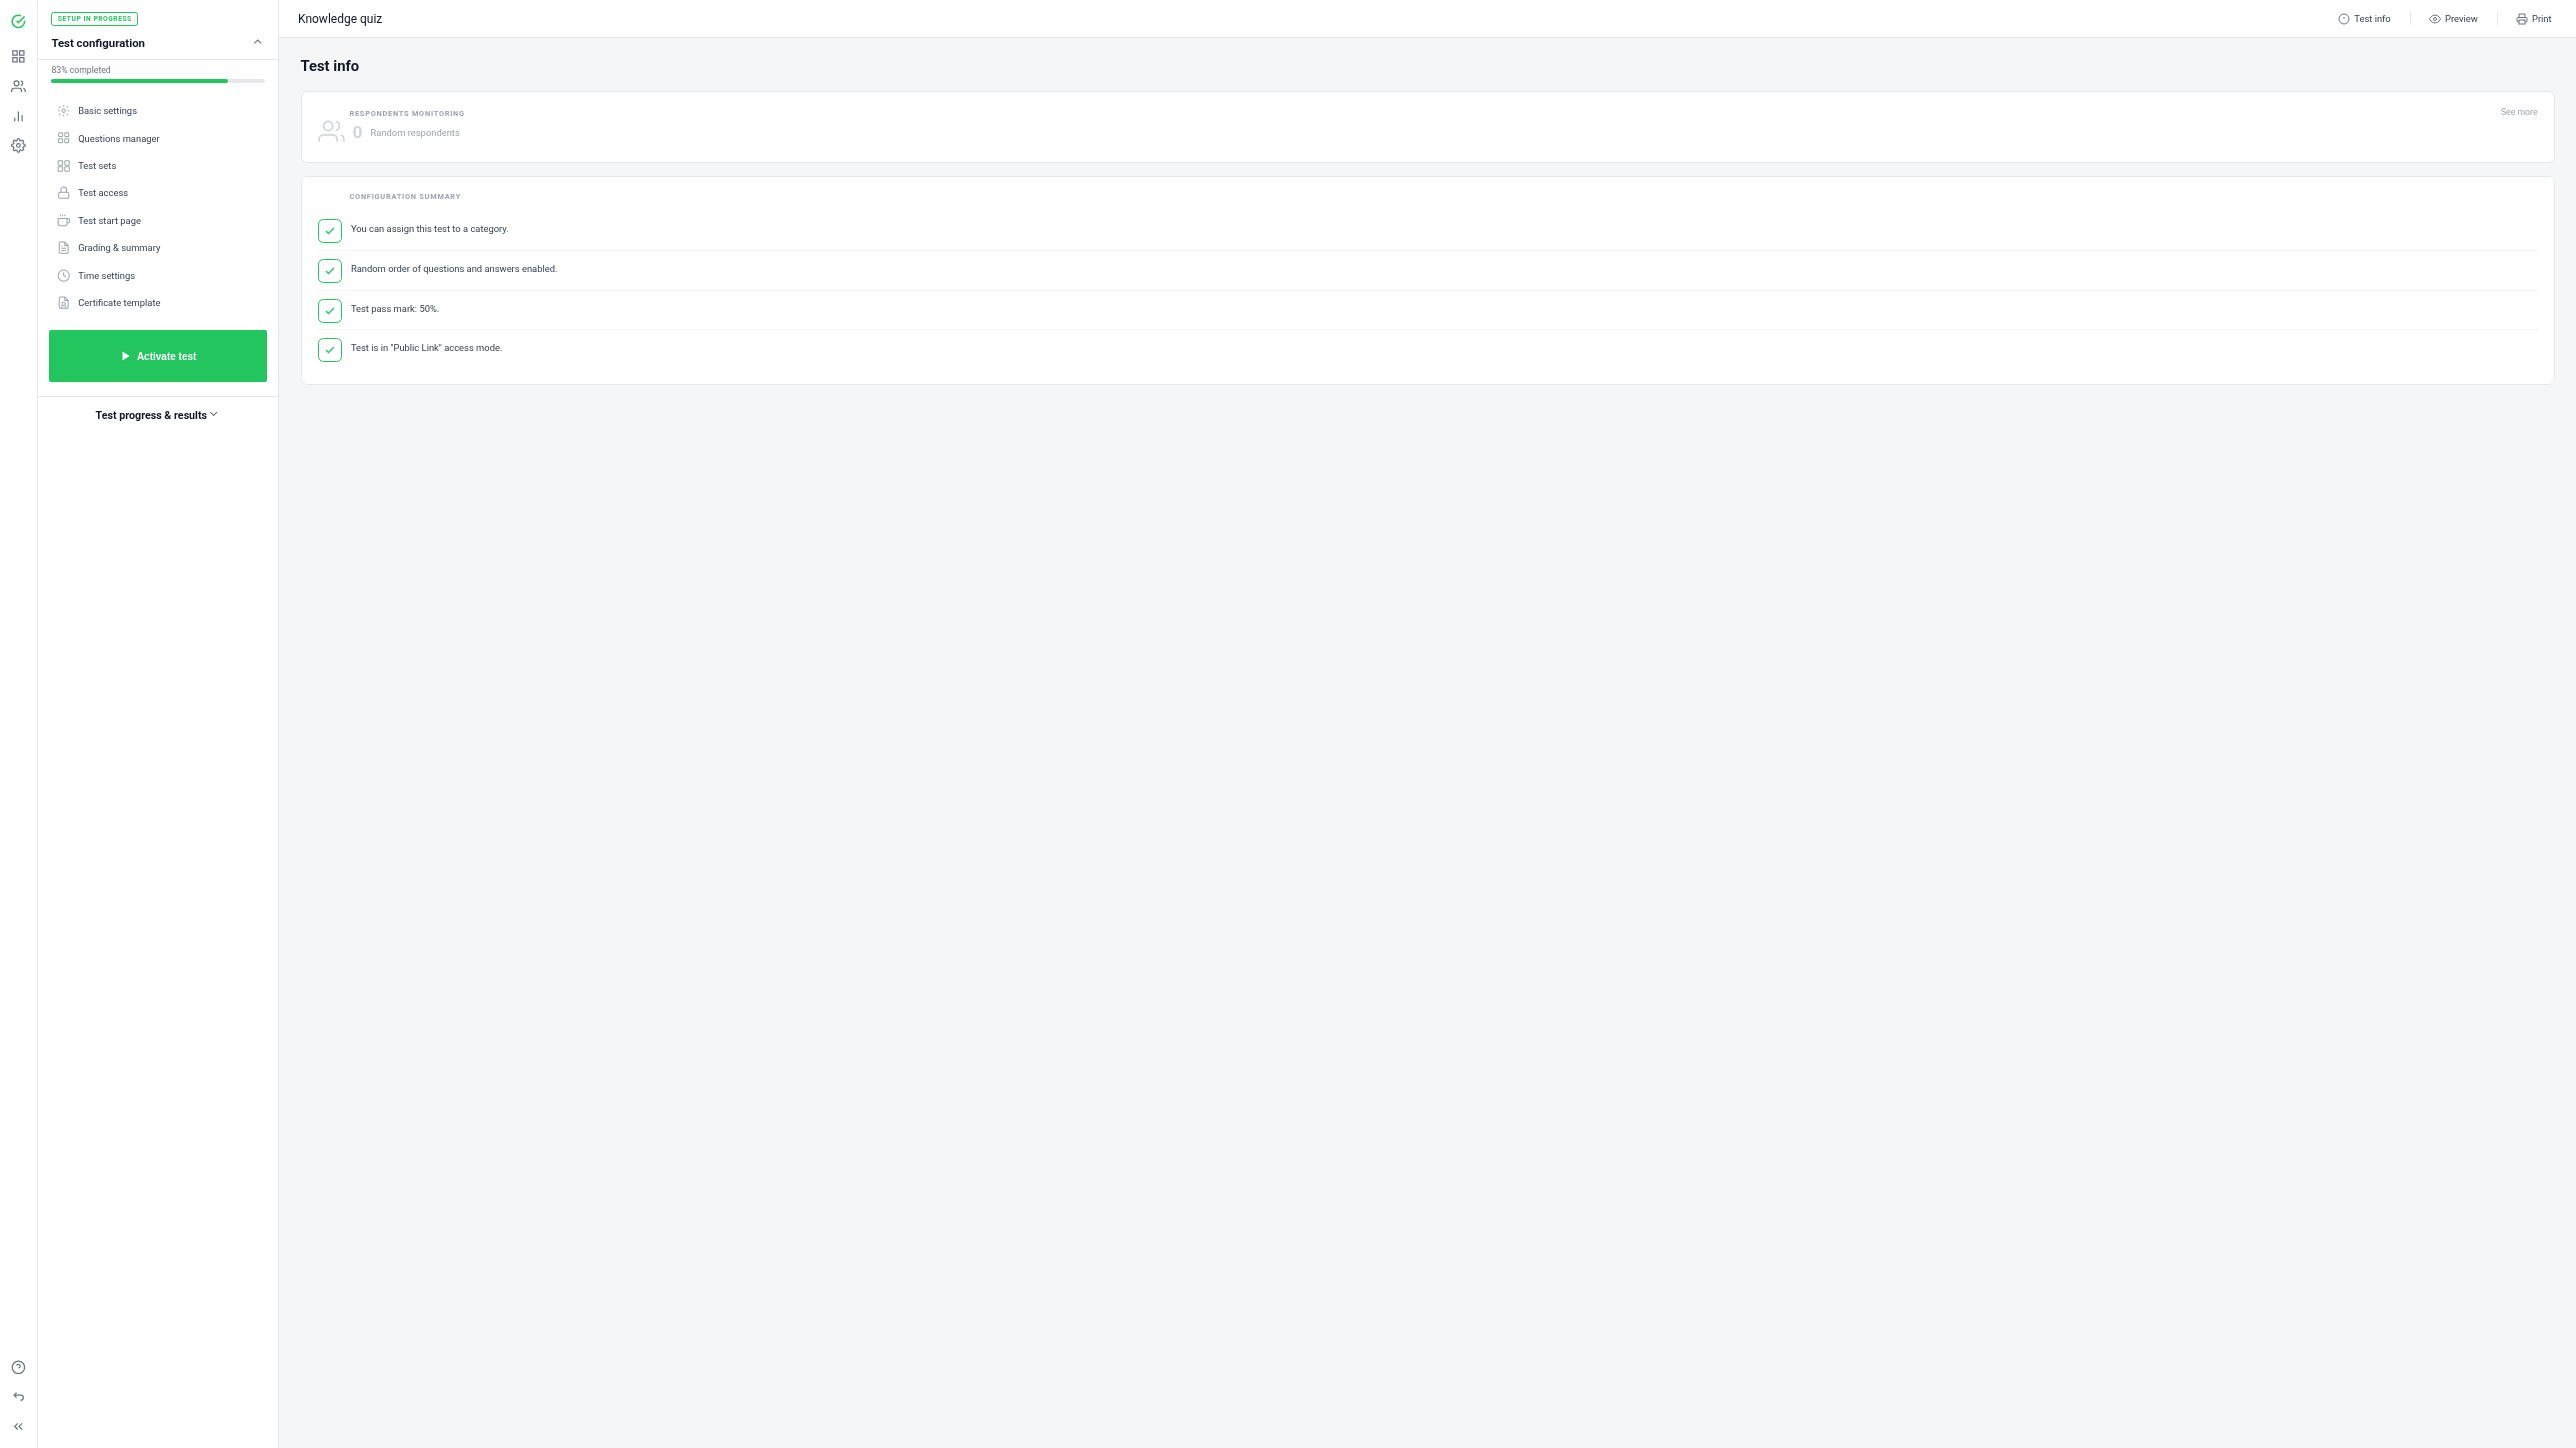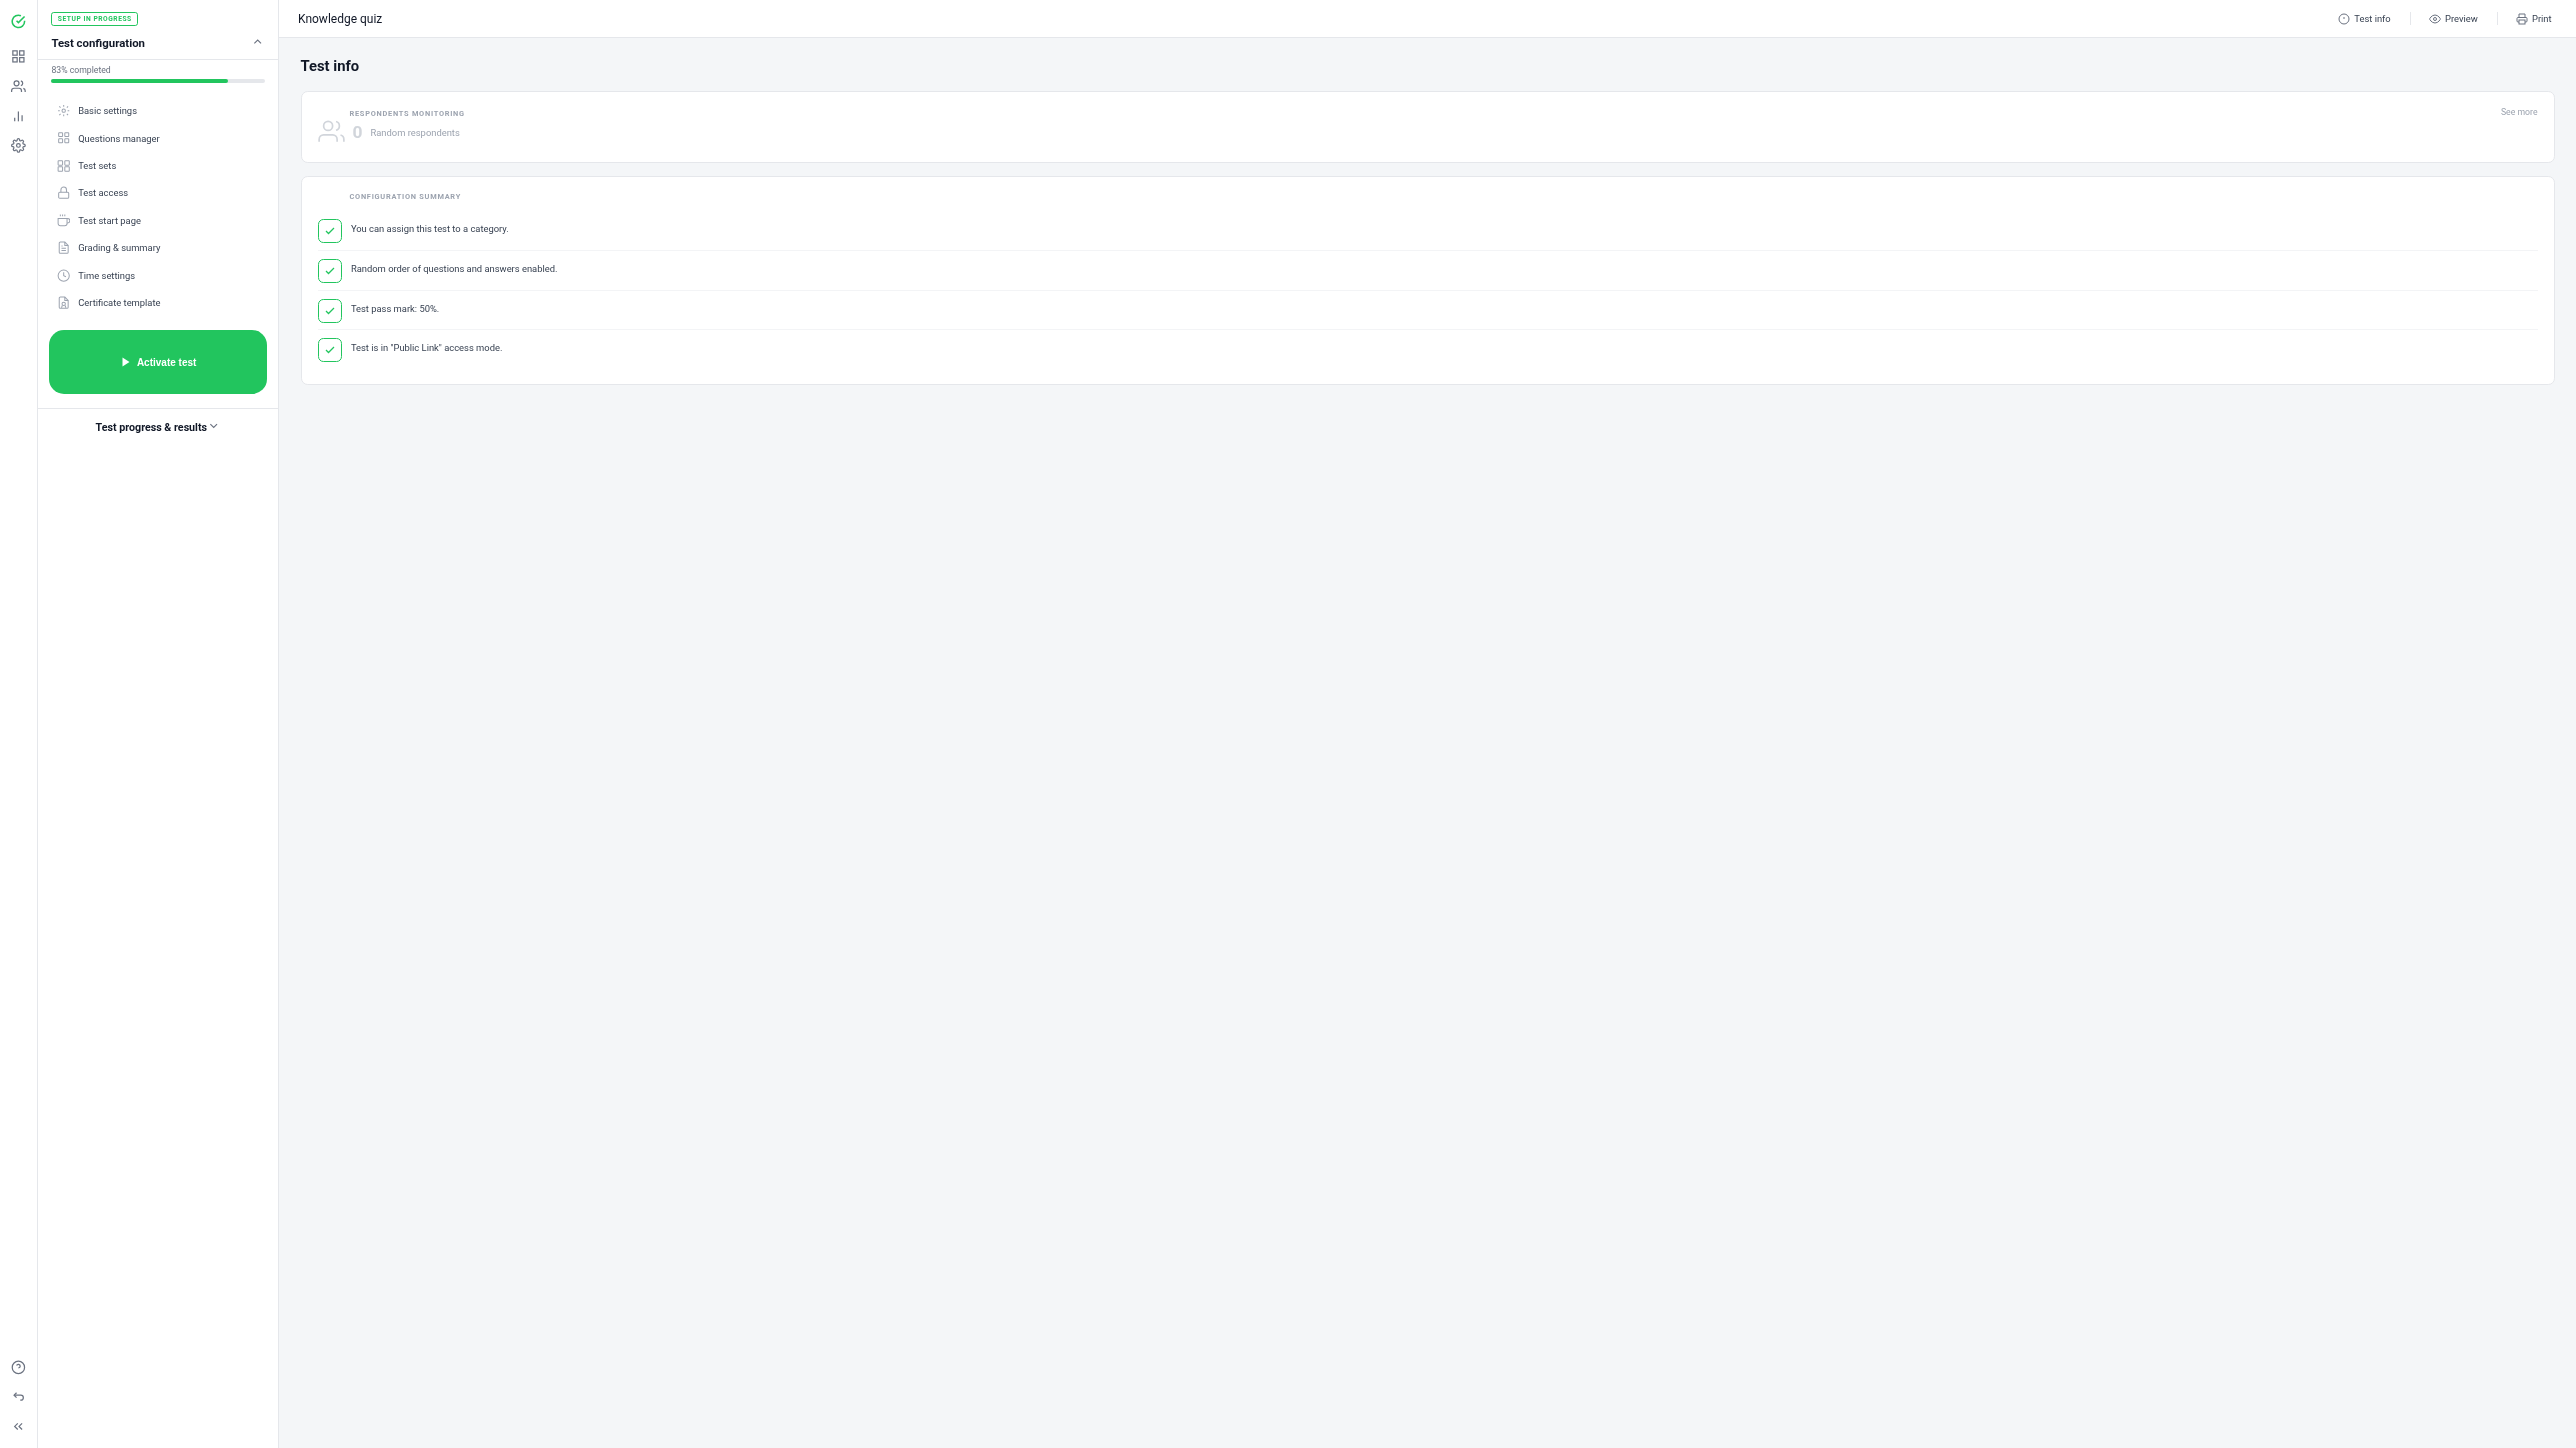--- a/index.html
+++ b/index.html
@@ -133,22 +133,22 @@
       flex-shrink: 0;
       color: #9ca3af;
     }
 
     
     .activate-btn {
       margin: 8px 10.7px 13.4px;
       background: #22c55e;
       color: #fff;
       border: none;
-      border-radius: 15px;
-      padding: 26px 0;
+      border-radius: 2px;
+      padding: 20px 0;
       font-size: 10px;
       font-weight: 700;
       cursor: pointer;
       width: calc(100% - 21.5px);
       display: flex;
       align-items: center;
       justify-content: center;
       gap: 5.4px;
     }
 

